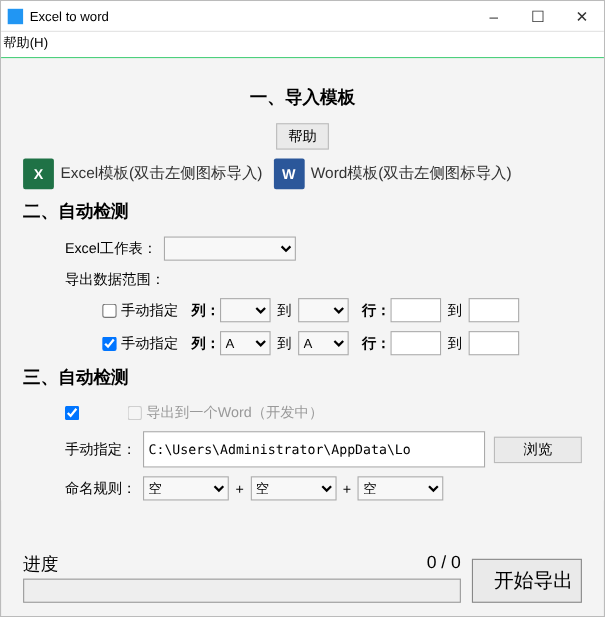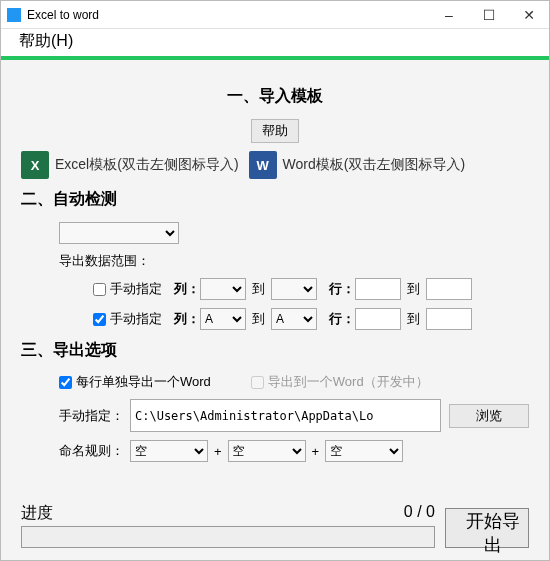--- a/index.html
+++ b/index.html
@@ -3,21 +3,21 @@
 <meta charset="utf-8">
 <style>
 * { box-sizing: border-box; margin: 0; padding: 0; }
 body { font-family: "Microsoft YaHei", SimSun, Arial, sans-serif; font-size: 13px; background: #fff; color: #000; }
 .window { width: 550px; height: 561px; border: 1px solid #bbb; background: #f4f4f4; position: relative; }
 .titlebar { display: flex; align-items: center; background: #fff; height: 28px; border-bottom: 1px solid #e0e0e0; padding: 0 0 0 6px; }
 .app-icon { width: 14px; height: 14px; background: #2196f3; margin-right: 6px; }
 .title-text { flex: 1; font-size: 12px; }
 .win-btns { display: flex; }
 .win-btn { width: 40px; height: 28px; text-align: center; line-height: 28px; font-size: 14px; color: #333; cursor: default; }
-.menubar { background: #fff; padding: 2px 18px 4px; font-size: 16px; border-bottom: 4px solid #22c55e; }
+.menubar { background: #fff; padding: 2px 2px 4px; font-size: 12px; border-bottom: 1px solid #22c55e; }
 .content { padding: 8px 20px 0 20px; background: #f4f4f4; }
 .section-title { font-size: 16px; font-weight: bold; margin: 10px 0 12px 0; }
 .row { display: flex; align-items: center; margin: 8px 0; flex-wrap: nowrap; }
 .row.r1 { justify-content: space-between; flex-direction: column; }
 .help-btn { background: #eaeaea; border: 1px solid #bbb; padding: 2px 10px; font-size: 13px; }
 .icon-box { width: 28px; height: 28px; display: flex; align-items: center; justify-content: center; color: #fff; font-weight: bold; font-size: 13px; border-radius: 2px; margin-right: 6px; }
 .icon-excel { background: #1f7246; }
 .icon-word { background: #2b579a; margin-left: 10px; }
 .tmpl-text { font-size: 14px; color: #333; }
 .indent { margin-left: 38px; }
@@ -32,21 +32,21 @@
 .gap { margin-left: 12px; }
 .sep { margin: 0 6px; }
 .plus { margin: 0 6px; }
 .disabled { color: #999; }
 .browse-btn { background: #eaeaea; border: 1px solid #bbb; padding: 2px 26px; font-size: 13px; margin-left: 8px; }
 .bottom { position: absolute; left: 0; right: 0; bottom: 12px; padding: 0 20px; }
 .progress-row { display: flex; align-items: flex-end; }
 .prog-wrap { flex: 1; margin-right: 10px; }
 .prog-label { font-size: 16px; display: flex; justify-content: space-between; margin-bottom: 2px; }
 .prog-bar { height: 22px; border: 1px solid #999; background: #eee; }
-.start-btn { width: 84px; height: 40px; font-size: 18px; background: #eaeaea; border: 1px solid #888; cursor: pointer; padding-left: 12px; }
+.start-btn { width: 100px; height: 40px; font-size: 18px; background: #eaeaea; border: 1px solid #888; cursor: pointer; padding-left: 12px; }
 .range-row { margin-left: 72px; }
 .bold { font-weight: bold; }
 </style>
 </head>
 <body>
 
 <div class="window">
   <div class="titlebar">
     <div class="app-icon"></div>
     <div class="title-text">Excel to word</div>
@@ -67,20 +67,21 @@
     </div>
     <div class="row">
       <div class="icon-box icon-excel">X</div>
       <span class="tmpl-text">Excel模板(双击左侧图标导入)</span>
       <div class="icon-box icon-word">W</div>
       <span class="tmpl-text">Word模板(双击左侧图标导入)</span>
     </div>
 
     <div class="section-title">二、自动检测</div>
     <div class="row indent">
+      <span class="label">Excel工作表：</span>
       <select class="wide"><option></option></select>
     </div>
     <div class="row indent">
       <span>导出数据范围：</span>
     </div>
 
     <div class="row range-row">
       <input type="checkbox" class="chk" style="">
       <span>手动指定</span>
       <span class="gap bold">列：</span>
@@ -99,24 +100,23 @@
       <span class="gap bold">列：</span>
       <select class="narrow"><option>A</option></select>
       <span class="sep">到</span>
       <select class="narrow"><option>A</option></select>
       <span class="gap bold">行：</span>
       <input class="txt" value="" style="">
       <span class="sep">到</span>
       <input class="txt" value="" style="">
     </div>
 
-    <div class="section-title">三、导出选项</div>
+    <div class="section-title">三、自动检测</div>
     <div class="row indent">
       <input type="checkbox" class="chk" checked="" style="">
-      <span>每行单独导出一个Word</span>
       <span style="width:40px"></span>
       <input type="checkbox" class="chk" disabled="" style="">
       <span class="disabled">导出到一个Word（开发中）</span>
     </div>
     <div class="row indent">
       <span class="label">手动指定：</span>
       <input class="path" value="C:\Users\Administrator\AppData\Lo" style="">
       <button class="browse-btn">浏览</button>
     </div>
     <div class="row indent">

